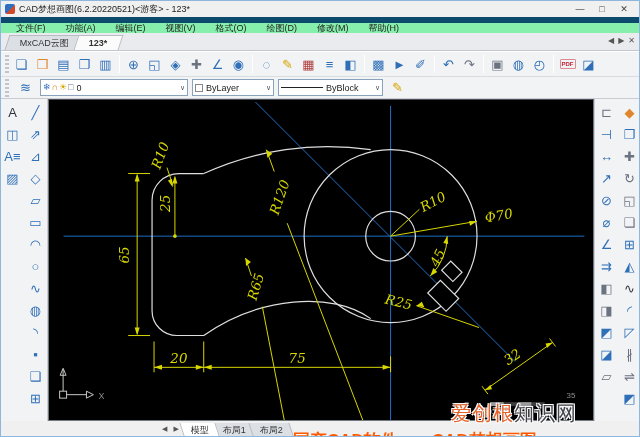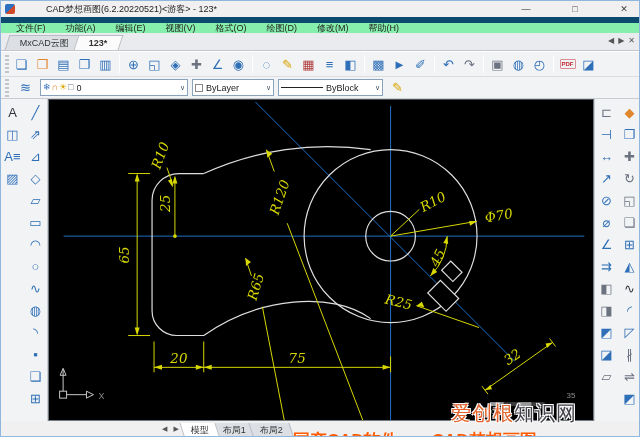--- a/index.html
+++ b/index.html
@@ -1,20 +1,20 @@
 <!DOCTYPE html>
 <html><head>
 <meta charset="utf-8">
 <style>
   html,body{margin:0;padding:0;background:#555;}
   *{box-sizing:border-box;font-family:"Liberation Sans",sans-serif;}
   .win{position:relative;width:640px;height:437px;background:#f0f0f0;overflow:hidden;
        border:1px solid #8fb6dd;}
   
-  .titlebar{height:16px;display:flex;align-items:center;background:#f0f0f0;padding:0 4px;gap:27px;}
+  .titlebar{height:16px;display:flex;align-items:center;background:#f0f0f0;padding:0 4px;}
   .appicon{width:10px;height:10px;margin-right:4px;flex:none;
            background:linear-gradient(135deg,#2d6fc0 55%,#d04a2a 55%);border-radius:2px;}
   .title{font-size:9px;color:#222;white-space:nowrap;flex:1;}
   .winbtn{width:22px;height:14px;font-size:9px;color:#444;display:flex;align-items:center;
           justify-content:center;cursor:default;}
   
   .menubar{height:16px;display:flex;align-items:center;background:#86efac;
            border-top:6px solid #0c4a6e;padding-left:6px;gap:2px;}
   .mitem{font-size:9px;color:#222;padding:1px 9px;white-space:nowrap;}
   

